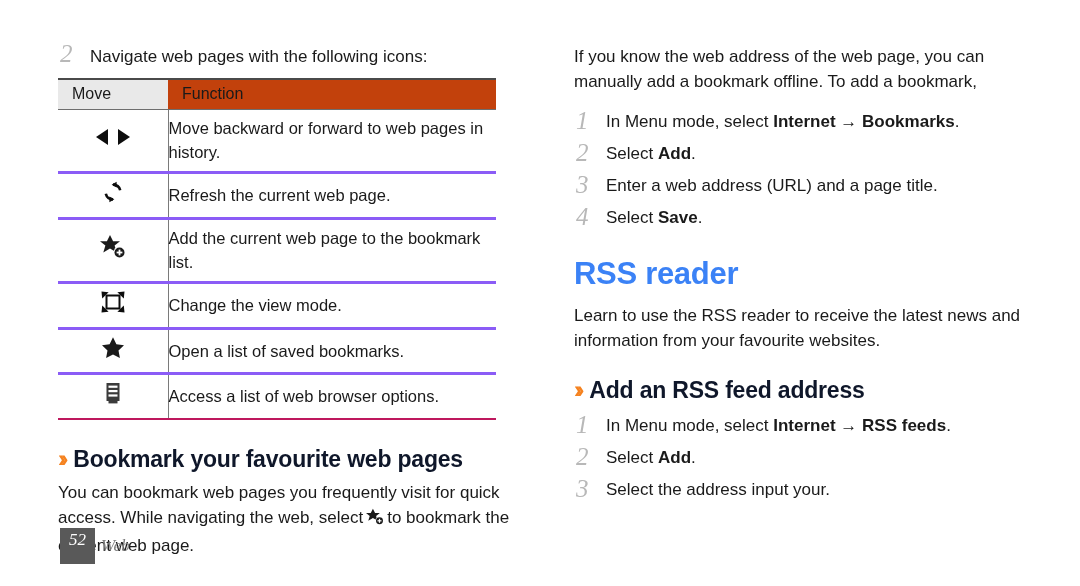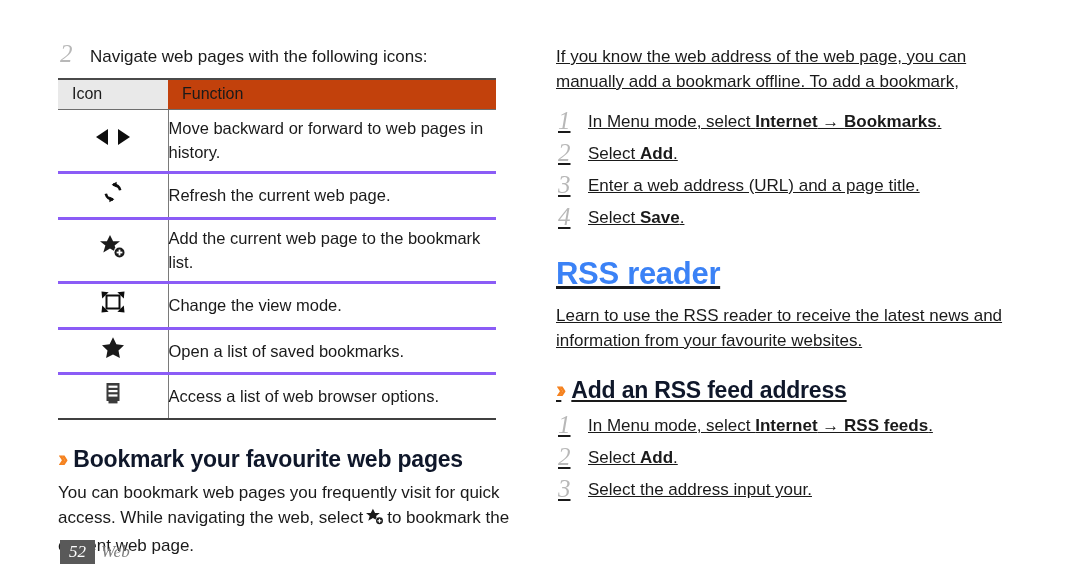--- a/index.html
+++ b/index.html
@@ -20,21 +20,21 @@
     inset: 0;
   }
 
   
   .col {
     position: absolute;
     top: 0;
     width: 470px;
   }
   .col-left  { left: 58px; }
-  .col-right { left: 556px; text-decoration: underline; }
+  .col-right { left: 574px; }
 
   
   .step {
     display: flex;
     align-items: flex-start;
     margin-bottom: 3px;
   }
   .step-num {
     font-family: "Liberation Serif", serif;
     font-style: italic;
@@ -85,21 +85,21 @@
     color: #1a1a1a;
   }
   .th-icon     { width: 96px; background: #e9e9e9; }
   .th-function { background: #c2410c; }
   .icon-table td {
     border-bottom: 3px solid #8b5cf6;
     font-size: 16.5px;
     line-height: 24px;
     padding: 6px 0 7px 0;
   }
-  .icon-table tbody tr:last-child td { border-bottom: 2px solid #404040; }
+  .icon-table tbody tr:last-child td { border-bottom: 2px solid #be185d; }
   .td-icon {
     width: 96px;
     text-align: center;
     border-right: 1px solid #7a7a7a;
   }
   .td-fn { padding-left: 14px; padding-right: 6px; }
 
   .ic { display: inline-block; line-height: 0; }
 
   
@@ -142,21 +142,21 @@
     bottom: 22px;
     display: flex;
     align-items: center;
   }
   .pg-badge {
     background: #595959;
     color: #ffffff;
     font-family: "Liberation Serif", serif;
     font-style: italic;
     font-size: 17px;
-    padding: 2px 9px 3px 9px;
+    padding: 2px 9px 15px 9px;
     line-height: 19px;
   }
   .pg-label {
     font-family: "Liberation Serif", serif;
     font-style: italic;
     font-size: 17px;
     color: #7d7d7d;
     margin-left: 6px;
   }
 
@@ -170,21 +170,21 @@
   <div class="col col-left" style="top:40px;">
 
     <div class="lead-row">
       <div class="step-num">2</div>
       <div class="body-text" style="padding-top:4px;">Navigate web pages with the following icons:</div>
     </div>
 
     <table class="icon-table">
       <thead>
         <tr>
-          <th class="th-icon">Icon</th>
+          <th class="th-icon">Move</th>
           <th class="th-function">Function</th>
         </tr>
       </thead>
       <tbody>
         <tr>
           <td class="td-icon">
             <span class="ic">
               <svg width="46" height="20" viewBox="0 0 46 20" aria-hidden="true">
                 <polygon points="18,2 18,18 6,10" fill="#0d0d0d"></polygon>
                 <polygon points="28,2 28,18 40,10" fill="#0d0d0d"></polygon>

